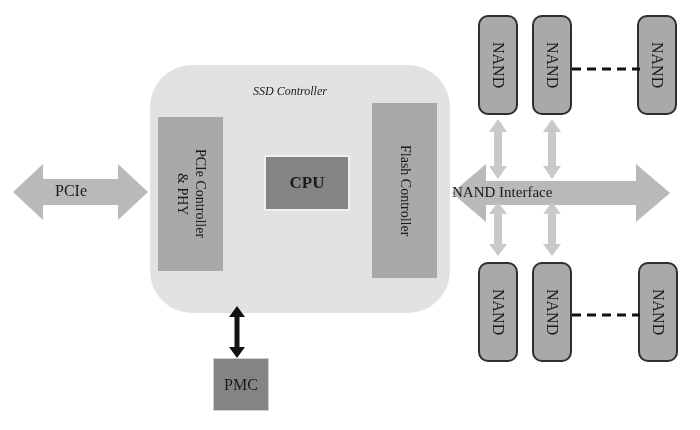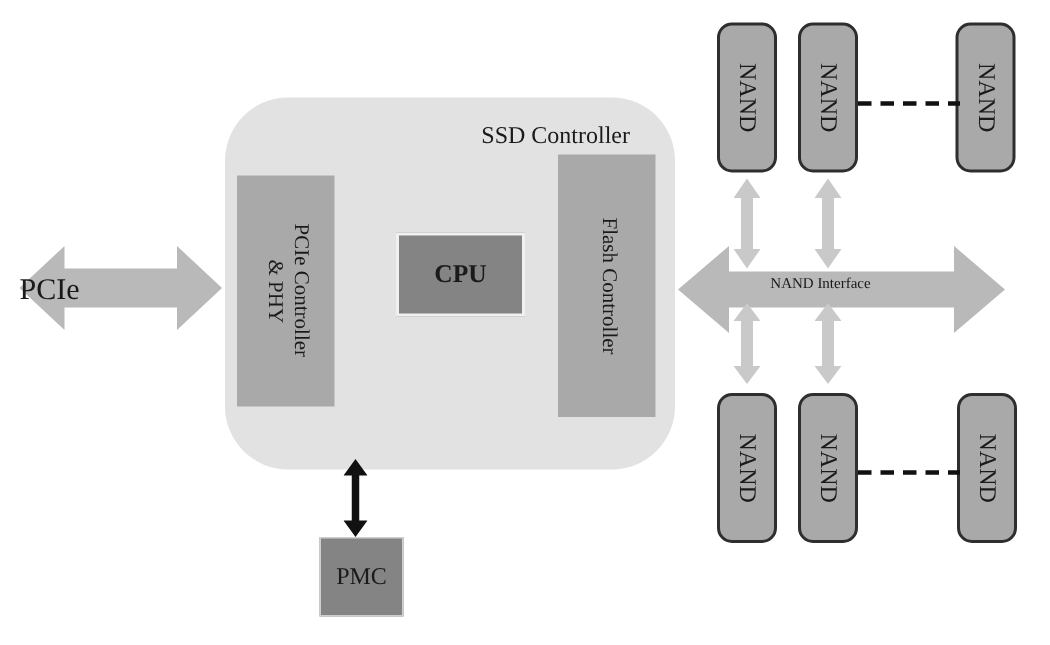--- a/index.html
+++ b/index.html
@@ -15,21 +15,21 @@
   .abs { position: absolute; }
 
   
   .ssd-box {
     left: 150px; top: 65px; width: 300px; height: 248px;
     background: var(--ssd-bg, #e2e2e2);
     border-radius: 42px;
   }
   .ssd-title {
     left: 160px; top: 80px; width: 260px;
-    text-align: right; font-size: 16px; line-height: 22px;
+    text-align: center; font-size: 12px; line-height: 22px; font-style: italic;
   }
 
   
   .module {
     background: var(--module-gray, #a9a9a9);
     display: flex; align-items: center; justify-content: center;
   }
   .vtext {
     writing-mode: vertical-rl;
     text-orientation: mixed;
@@ -60,23 +60,23 @@
     display: flex; align-items: center; justify-content: center;
     font-size: 16px;
   }
 
   
   svg { display: block; }
   .fill-arrow  { fill: var(--arrow-gray, #b9b9b9); }
   .fill-light  { fill: var(--arrow-light, #c9c9c9); }
   .fill-black  { fill: #111111; }
   .pcie-arrow  { left: 13px;  top: 164px; }
-  .pcie-label  { left: 13px;  top: 182px; width: 116px; font-size: 20px; }
+  .pcie-label  { left: 13px;  top: 182px; width: 116px; text-align: center; font-size: 16px; }
   .nif-arrow   { left: 452px; top: 164px; }
-  .nif-label   { left: 452px; top: 184px; width: 190px; text-align: center; font-size: 10px; }
+  .nif-label   { left: 452px; top: 184px; width: 190px; text-align: left; font-size: 15px; }
   .pmc-arrow   { left: 229px; top: 306px; }
   .chan-t1 { left: 489px; top: 119px; }
   .chan-t2 { left: 543px; top: 119px; }
   .chan-b1 { left: 489px; top: 202px; }
   .chan-b2 { left: 543px; top: 202px; }
 
   
   .nand {
     width: 40px; height: 100px;
     box-sizing: border-box;

